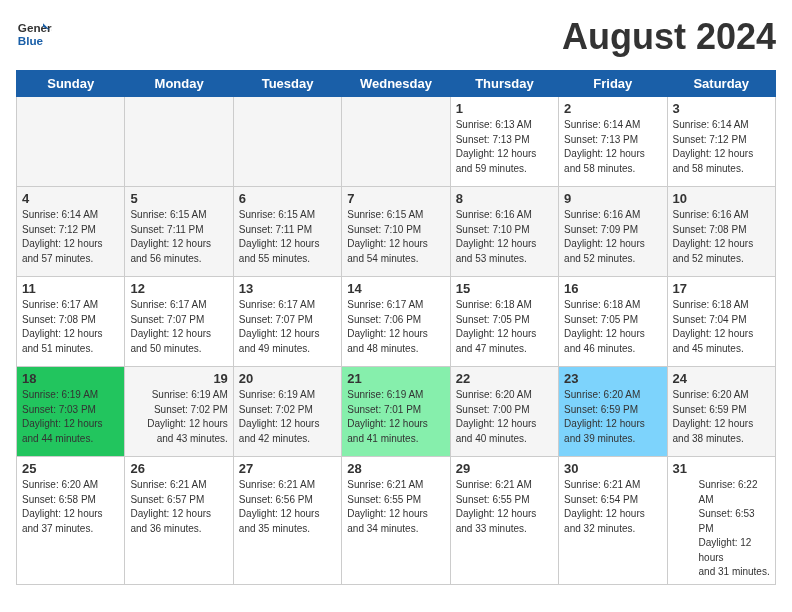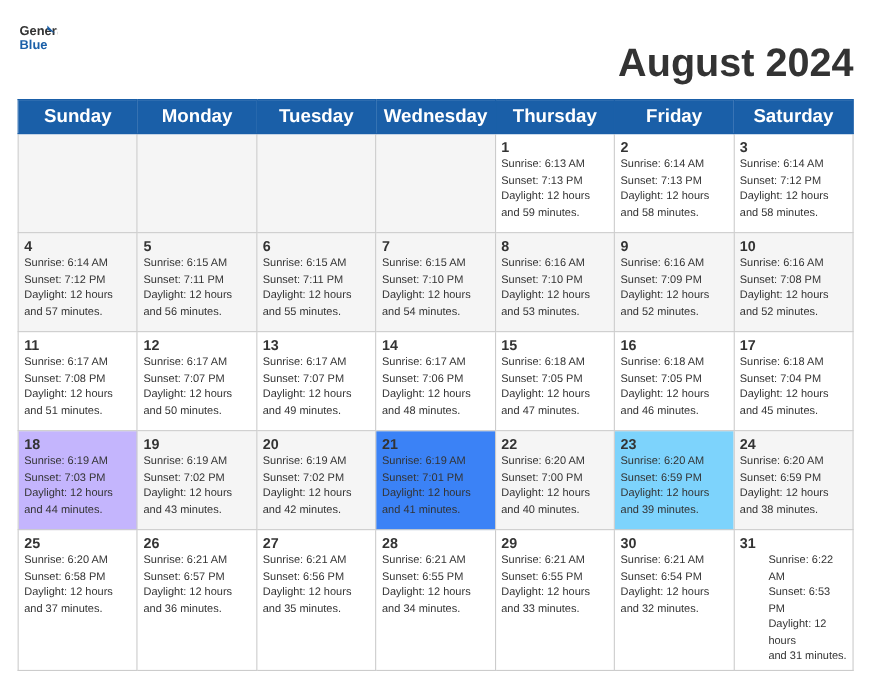--- a/index.html
+++ b/index.html
@@ -25,38 +25,37 @@
       width: 36px;
       height: 36px;
     }
     .title-block {
       text-align: right;
     }
     .month-year {
       font-size: 36px;
       font-weight: bold;
       color: #333;
-      margin-top: 20px;
     }
     .location {
       font-size: 15px;
       color: #333;
       font-weight: bold;
     }
     table {
       width: 100%;
       border-collapse: collapse;
       table-layout: fixed;
     }
     th {
       background: #1a5fa8;
       color: #fff;
       text-align: center;
       padding: 5px 2px;
-      font-size: 17px;
+      font-size: 13px;
       border: 1px solid #1a5fa8;
     }
     td {
       border: 1px solid #ccc;
       vertical-align: top;
       padding: 4px 5px;
       height: 90px;
       font-size: 10.5px;
       color: #333;
       background: #fff;
@@ -231,42 +230,42 @@
         </td>
         <td>
           <span class="day-num">17</span>
           <div class="cell-content" style="white-space: pre-line;">Sunrise: 6:18 AM
 Sunset: 7:04 PM
 Daylight: 12 hours
 and 45 minutes.</div>
         </td>
       </tr>
       <tr>
-        <td style="background: #c4b5fd;">
+        <td style="background: #22c55e;">
           <span class="day-num">18</span>
           <div class="cell-content" style="white-space: pre-line;">Sunrise: 6:19 AM
 Sunset: 7:03 PM
 Daylight: 12 hours
 and 44 minutes.</div>
         </td>
-        <td style="background: rgb(245, 245, 245);">
+        <td style="background: rgb(245, 245, 245); text-align: right;">
           <span class="day-num">19</span>
           <div class="cell-content" style="white-space: pre-line;">Sunrise: 6:19 AM
 Sunset: 7:02 PM
 Daylight: 12 hours
 and 43 minutes.</div>
         </td>
         <td style="background: rgb(245, 245, 245);">
           <span class="day-num">20</span>
           <div class="cell-content" style="white-space: pre-line;">Sunrise: 6:19 AM
 Sunset: 7:02 PM
 Daylight: 12 hours
 and 42 minutes.</div>
         </td>
-        <td style="background: #3b82f6;">
+        <td style="background: #86efac;">
           <span class="day-num">21</span>
           <div class="cell-content" style="white-space: pre-line;">Sunrise: 6:19 AM
 Sunset: 7:01 PM
 Daylight: 12 hours
 and 41 minutes.</div>
         </td>
         <td style="background: rgb(245, 245, 245);">
           <span class="day-num">22</span>
           <div class="cell-content" style="white-space: pre-line;">Sunrise: 6:20 AM
 Sunset: 7:00 PM

